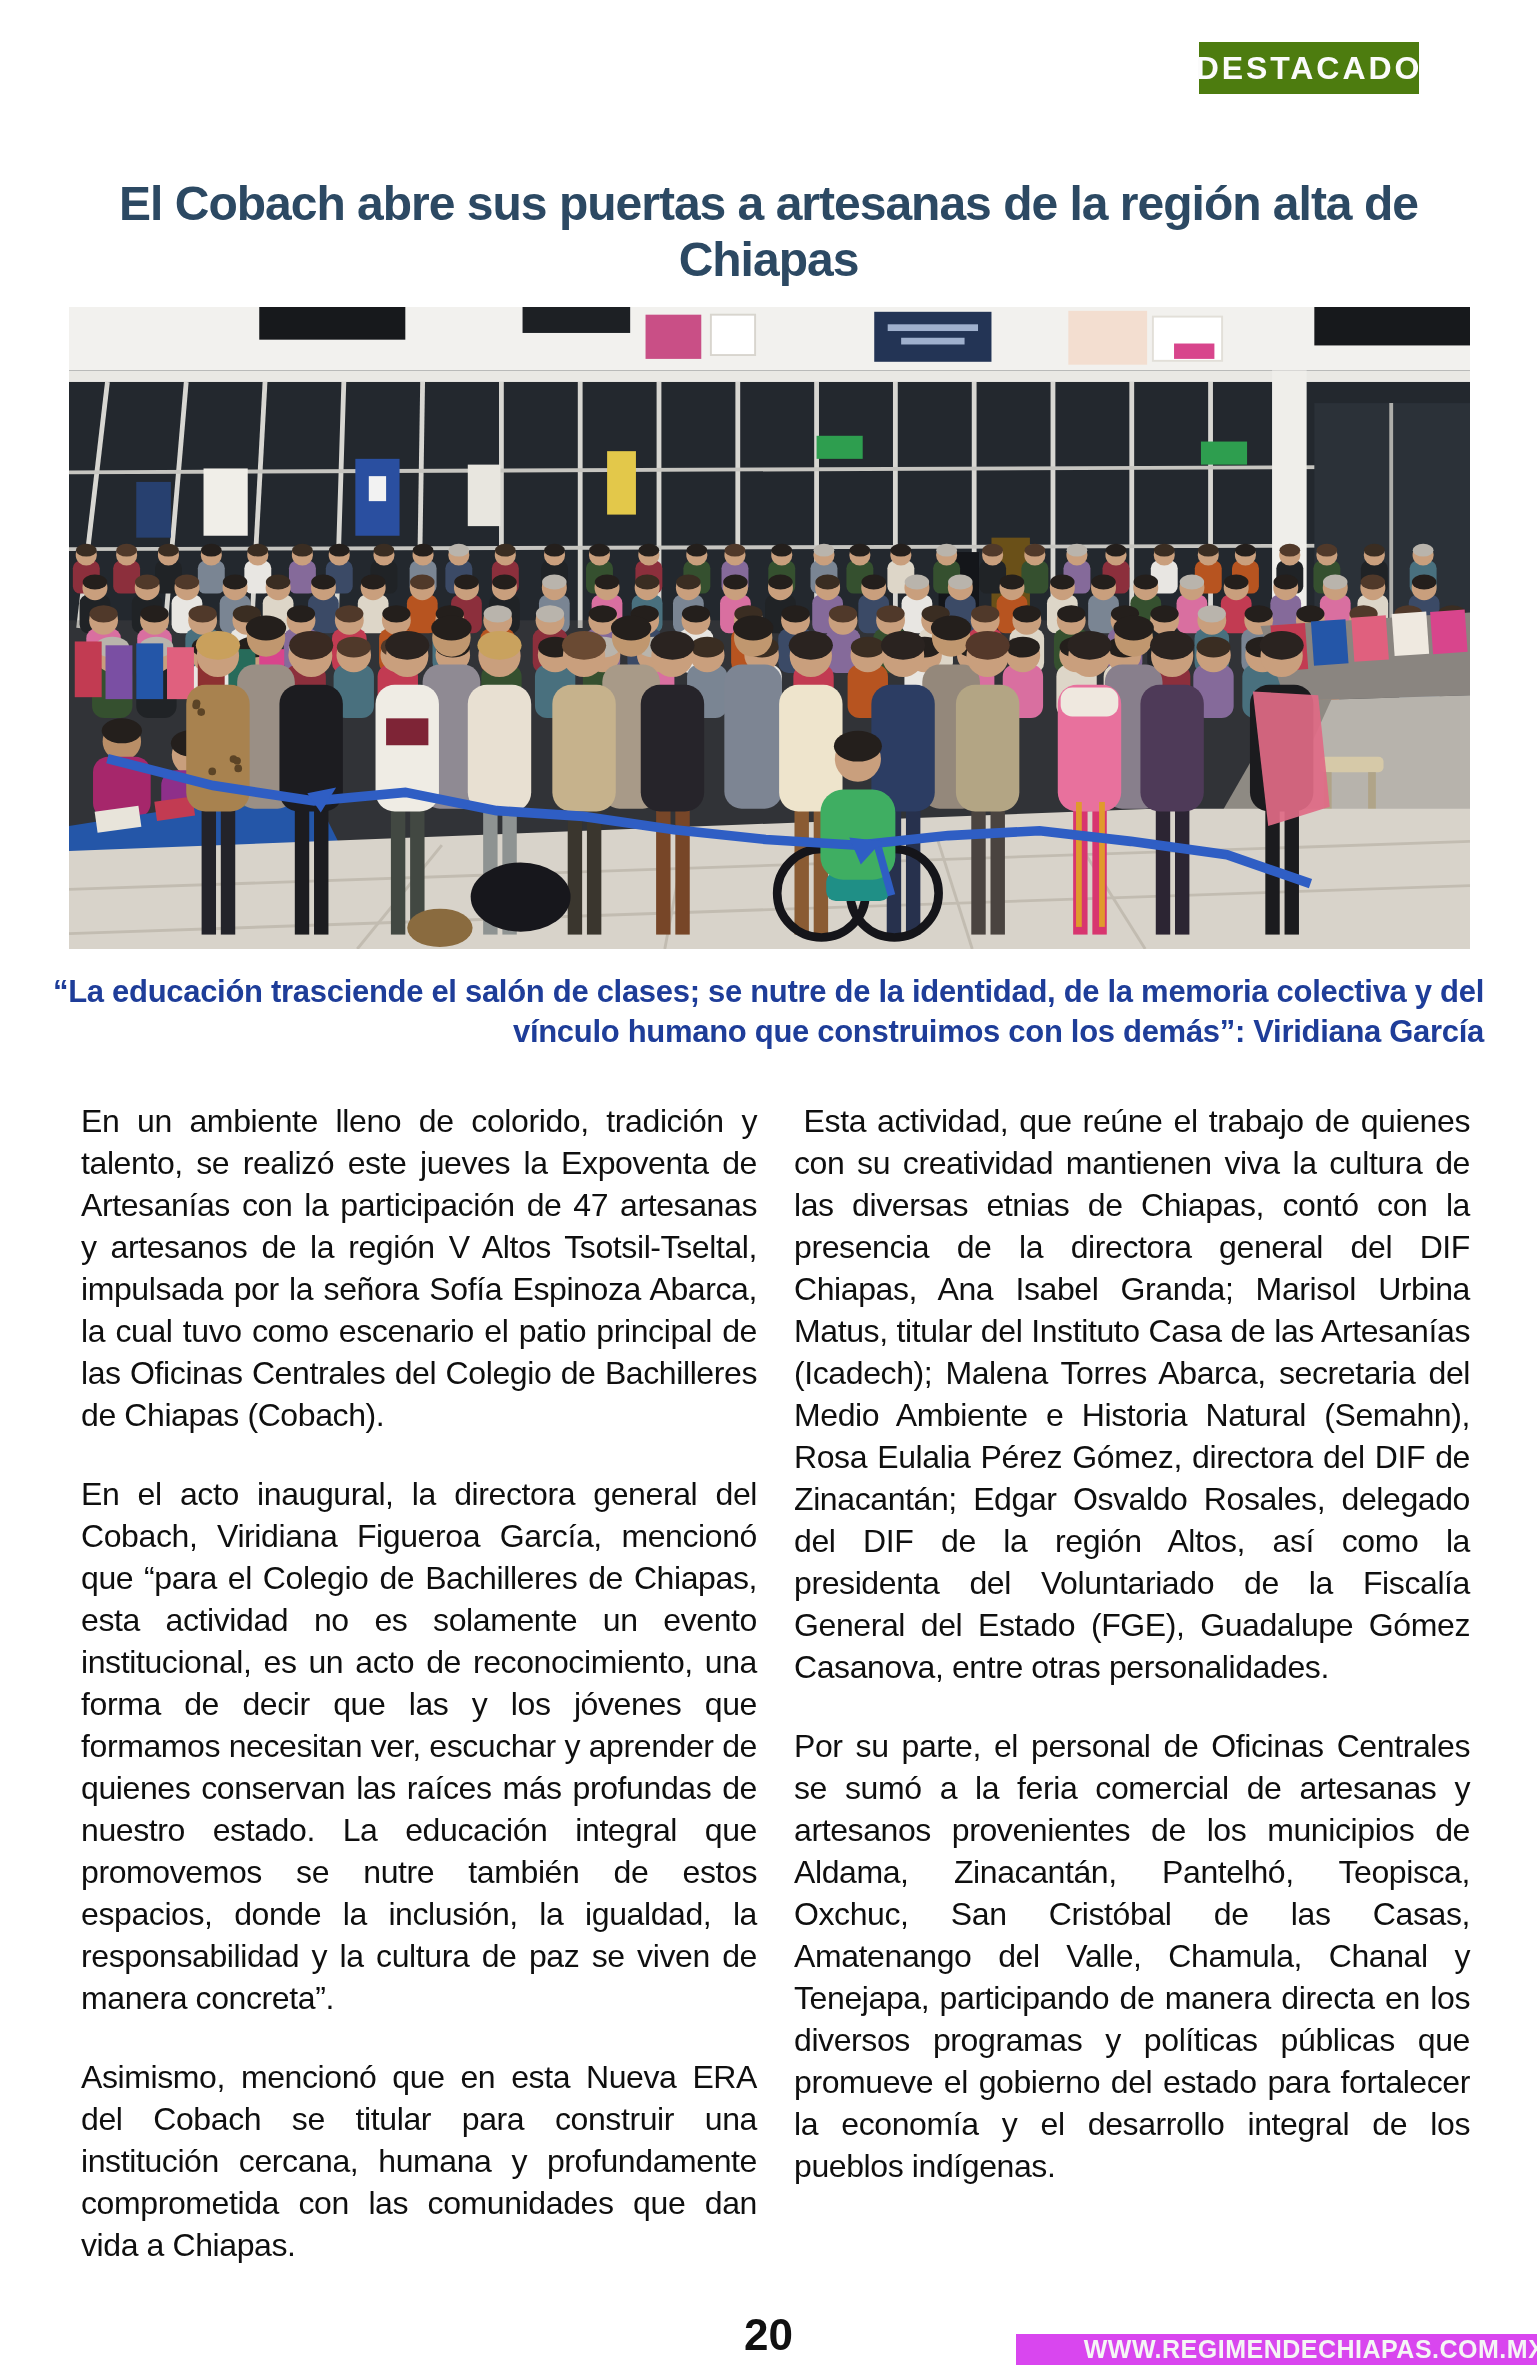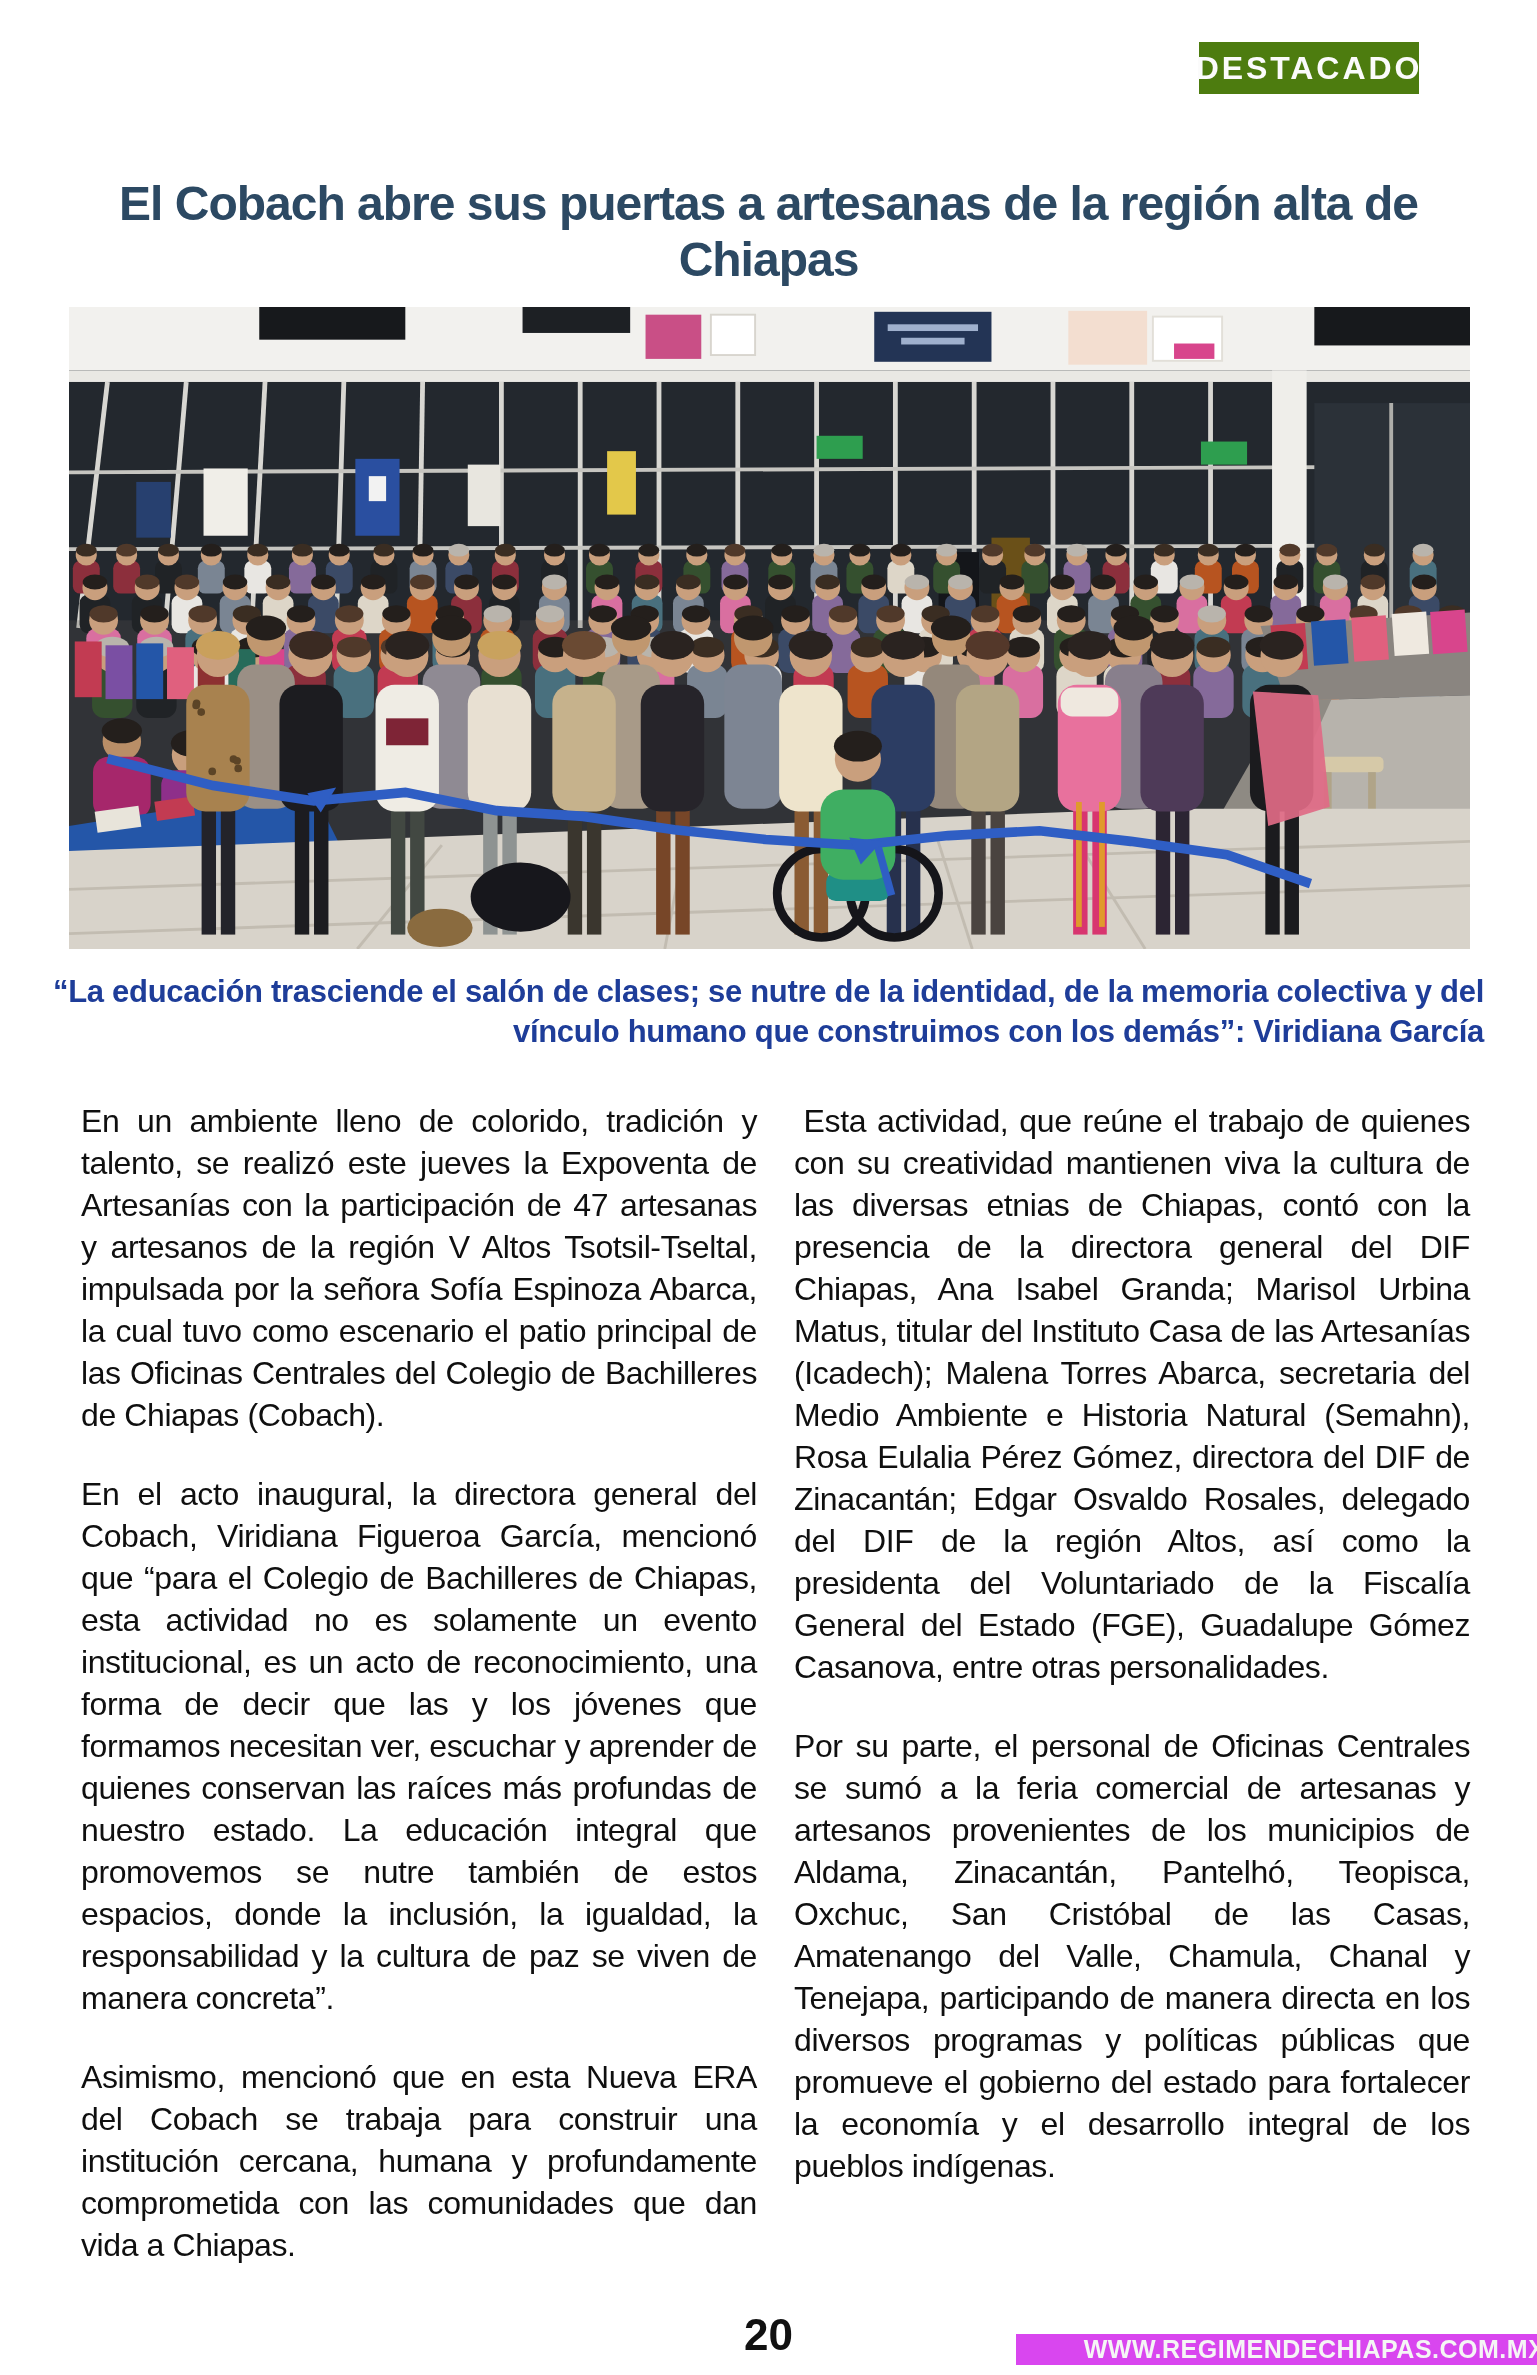--- a/index.html
+++ b/index.html
@@ -634,21 +634,21 @@
     </g>
   </svg>
 </div>
 
 <div class="quote">“La educación trasciende el salón de clases; se nutre de la identidad, de la memoria colectiva y del vínculo humano que construimos con los demás”: Viridiana García</div>
 
 <div class="columns">
   <div class="col">
     <p>En un ambiente lleno de colorido, tradición y talento, se realizó este jueves la Expoventa de Artesanías con la participación de 47 artesanas y artesanos de la región V Altos Tsotsil-Tseltal, impulsada por la señora Sofía Espinoza Abarca, la cual tuvo como escenario el patio principal de las Oficinas Centrales del Colegio de Bachilleres de Chiapas (Cobach).</p>
     <p>En el acto inaugural, la directora general del Cobach, Viridiana Figueroa García, mencionó que “para el Colegio de Bachilleres de Chiapas, esta actividad no es solamente un evento institucional, es un acto de reconocimiento, una forma de decir que las y los jóvenes que formamos necesitan ver, escuchar y aprender de quienes conservan las raíces más profundas de nuestro estado. La educación integral que promovemos se nutre también de estos espacios, donde la inclusión, la igualdad, la responsabilidad y la cultura de paz se viven de manera concreta”.</p>
-    <p>Asimismo, mencionó que en esta Nueva ERA del Cobach se trabaja para construir una institución cercana, humana y profundamente comprometida con las comunidades que dan vida a Chiapas.</p>
+    <p>Asimismo, mencionó que en esta Nueva ERA del Cobach se titular para construir una institución cercana, humana y profundamente comprometida con las comunidades que dan vida a Chiapas.</p>
   </div>
   <div class="col">
     <p class="indent">Esta actividad, que reúne el trabajo de quienes con su creatividad mantienen viva la cultura de las diversas etnias de Chiapas, contó con la presencia de la directora general del DIF Chiapas, Ana Isabel Granda; Marisol Urbina Matus, titular del Instituto Casa de las Artesanías (Icadech); Malena Torres Abarca, secretaria del Medio Ambiente e Historia Natural (Semahn), Rosa Eulalia Pérez Gómez, directora del DIF de Zinacantán; Edgar Osvaldo Rosales, delegado del DIF de la región Altos, así como la presidenta del Voluntariado de la Fiscalía General del Estado (FGE), Guadalupe Gómez Casanova, entre otras personalidades.</p>
     <p>Por su parte, el personal de Oficinas Centrales se sumó a la feria comercial de artesanas y artesanos provenientes de los municipios de Aldama, Zinacantán, Pantelhó, Teopisca, Oxchuc, San Cristóbal de las Casas, Amatenango del Valle, Chamula, Chanal y Tenejapa, participando de manera directa en los diversos programas y políticas públicas que promueve el gobierno del estado para fortalecer la economía y el desarrollo integral de los pueblos indígenas.</p>
   </div>
 </div>
 
 <div class="page-number">20</div>
 
 <div class="footer-bar">

